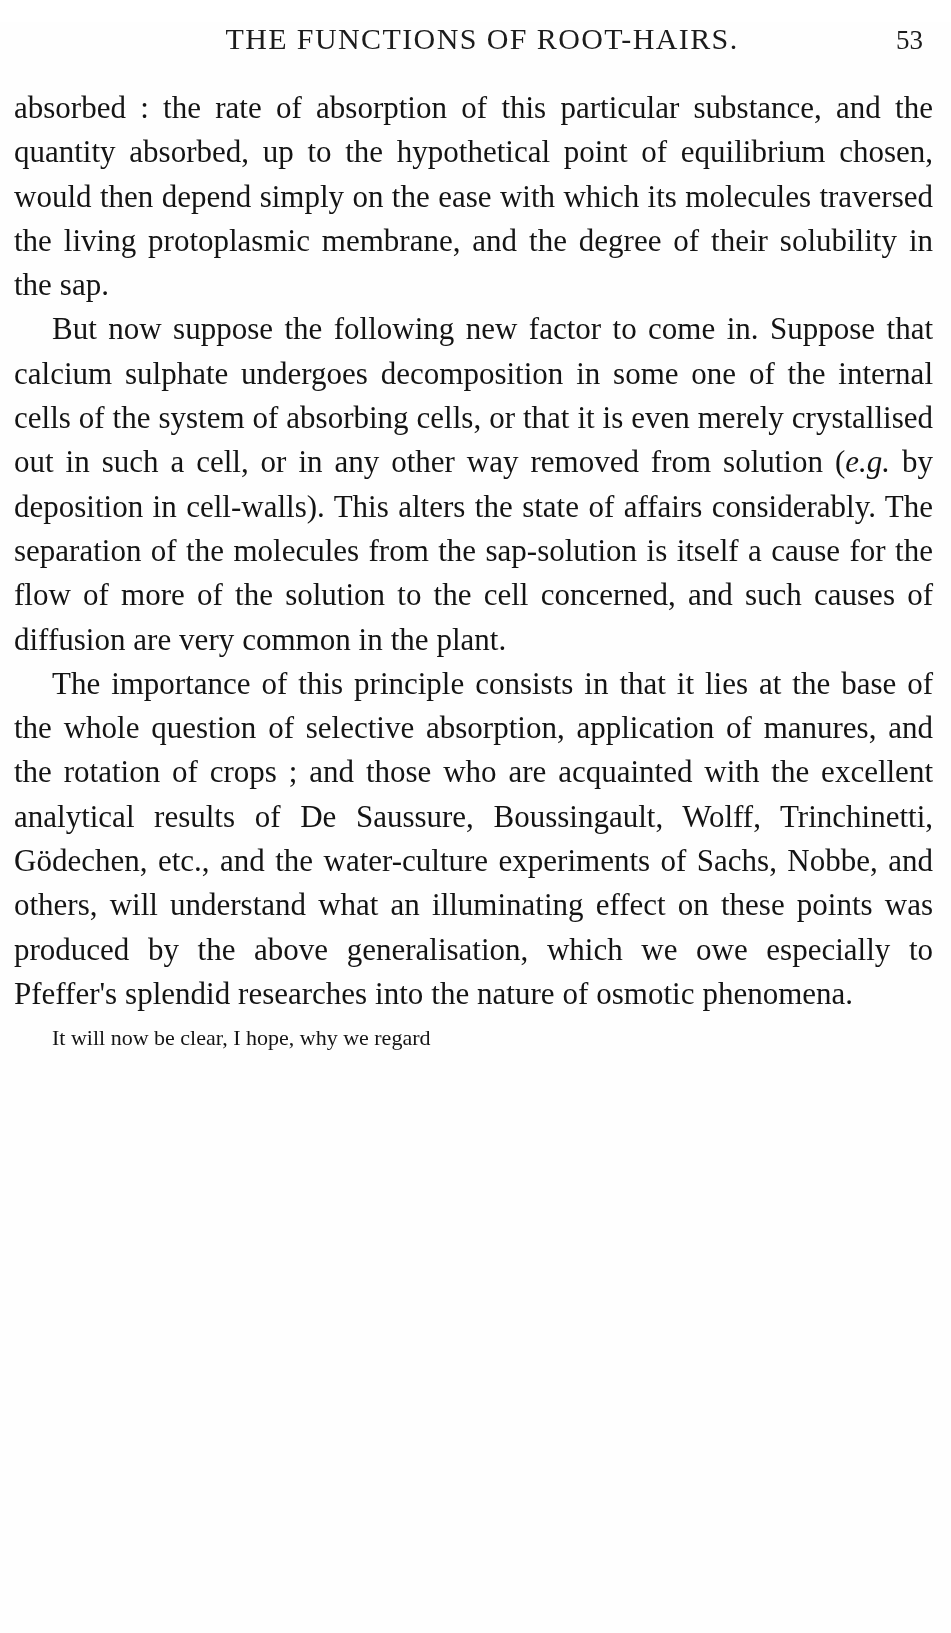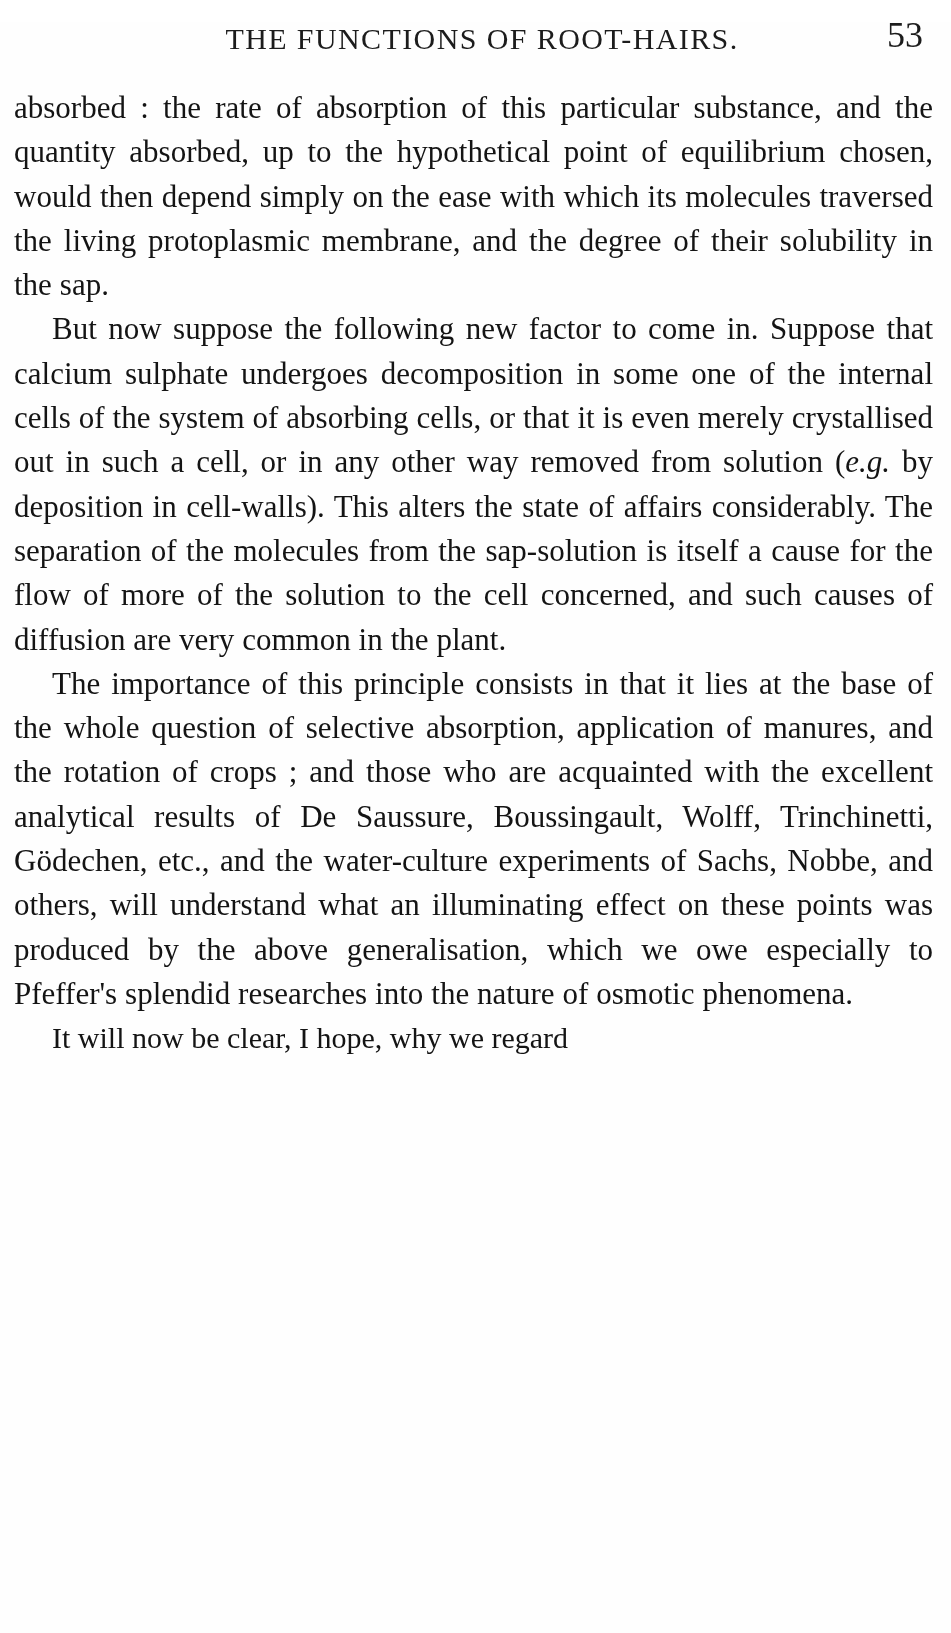--- a/index.html
+++ b/index.html
@@ -36,21 +36,21 @@
     font-variant: small-caps;
     text-transform: uppercase;
     color: #1c1c1c;
     white-space: nowrap;
     font-family: "Liberation Serif", "DejaVu Serif", serif;
   }
   .page-number {
     position: absolute;
     right: 28px;
     bottom: 0;
-    font-size: 36px;
+    font-size: 27px;
     color: #1c1c1c;
     font-family: "Liberation Serif", "DejaVu Serif", serif;
   }
   .body-text {
     margin: 30px 0 0 0;
     padding: 0 18px 0 14px;
   }
   p.para {
     margin: 0;
     font-size: 31px;
@@ -63,21 +63,21 @@
     word-spacing: 0.2px;
   }
   p.para.indent {
     text-indent: 38px;
   }
   p.para em {
     font-style: italic;
   }
   .last-line {
     margin: 0;
-    font-size: 30px;
+    font-size: 22px;
     line-height: 44.3px;
     text-indent: 38px;
     color: #141414;
   }
 </style>
 </head>
 <body>
 
 <div class="page">
 

